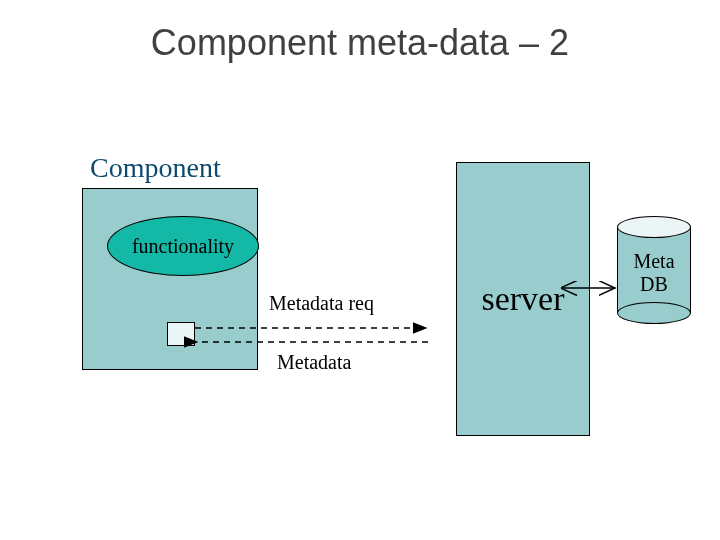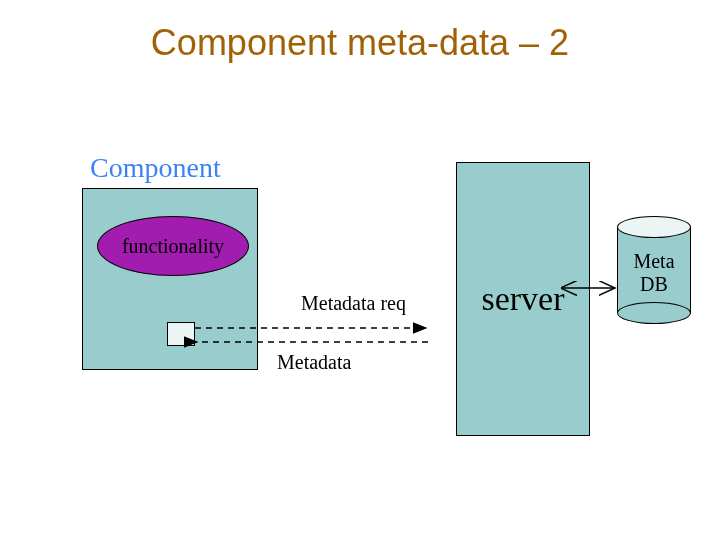--- a/index.html
+++ b/index.html
@@ -11,50 +11,50 @@
     font-family: Arial, Helvetica, sans-serif;
     position: relative;
   }
   .title {
     position: absolute;
     top: 22px;
     left: 0;
     width: 720px;
     text-align: center;
     font-size: 36px;
-    color: #a16207;
+    color: #404040;
   }
   
   .component-box {
     position: absolute;
     left: 82px;
     top: 188px;
     width: 174px;
     height: 180px;
     background: #99cccc;
     border: 1px solid #000;
   }
   .component-label {
     position: absolute;
     left: 90px;
     top: 152px;
     font-size: 28px;
     font-family: "Times New Roman", Times, serif;
-    color: #3b82f6;
+    color: #0c4a6e;
   }
   
   .func-ellipse {
     position: absolute;
-    left: 97px;
+    left: 107px;
     top: 216px;
     width: 150px;
     height: 58px;
     border: 1px solid #000;
     border-radius: 50%;
-    background: #a21caf;
+    background: #14b8a6;
     display: flex;
     align-items: center;
     justify-content: center;
     font-size: 20px;
     font-family: "Times New Roman", Times, serif;
   }
   
   .introspect-box {
     position: absolute;
     left: 167px;
@@ -168,21 +168,21 @@
 <div class="metadb">
   <div class="metadb-body"></div>
   <div class="metadb-bottom"></div>
   <div class="metadb-top"></div>
   <div class="metadb-label">
     <span>Meta</span><br>
     <span>DB</span>
   </div>
 </div>
 
-<div class="arrow-label" style="left:269px; top:292px;margin-left:32px;">Metadata req</div>
+<div class="arrow-label" style="left:269px; top:292px;">Metadata req</div>
 <div class="arrow-label" style="left:277px; top:351px;">Metadata</div>
 
 <svg class="overlay" viewBox="0 0 720 540">
   <defs>
     <marker id="arrR" markerWidth="10" markerHeight="8" refX="9" refY="4" orient="auto">
       <path d="M0,0 L10,4 L0,8 Z" fill="#000"></path>
     </marker>
     <marker id="arrL" markerWidth="10" markerHeight="8" refX="1" refY="4" orient="auto">
       <path d="M10,0 L0,4 L10,8 Z" fill="#000"></path>
     </marker>

